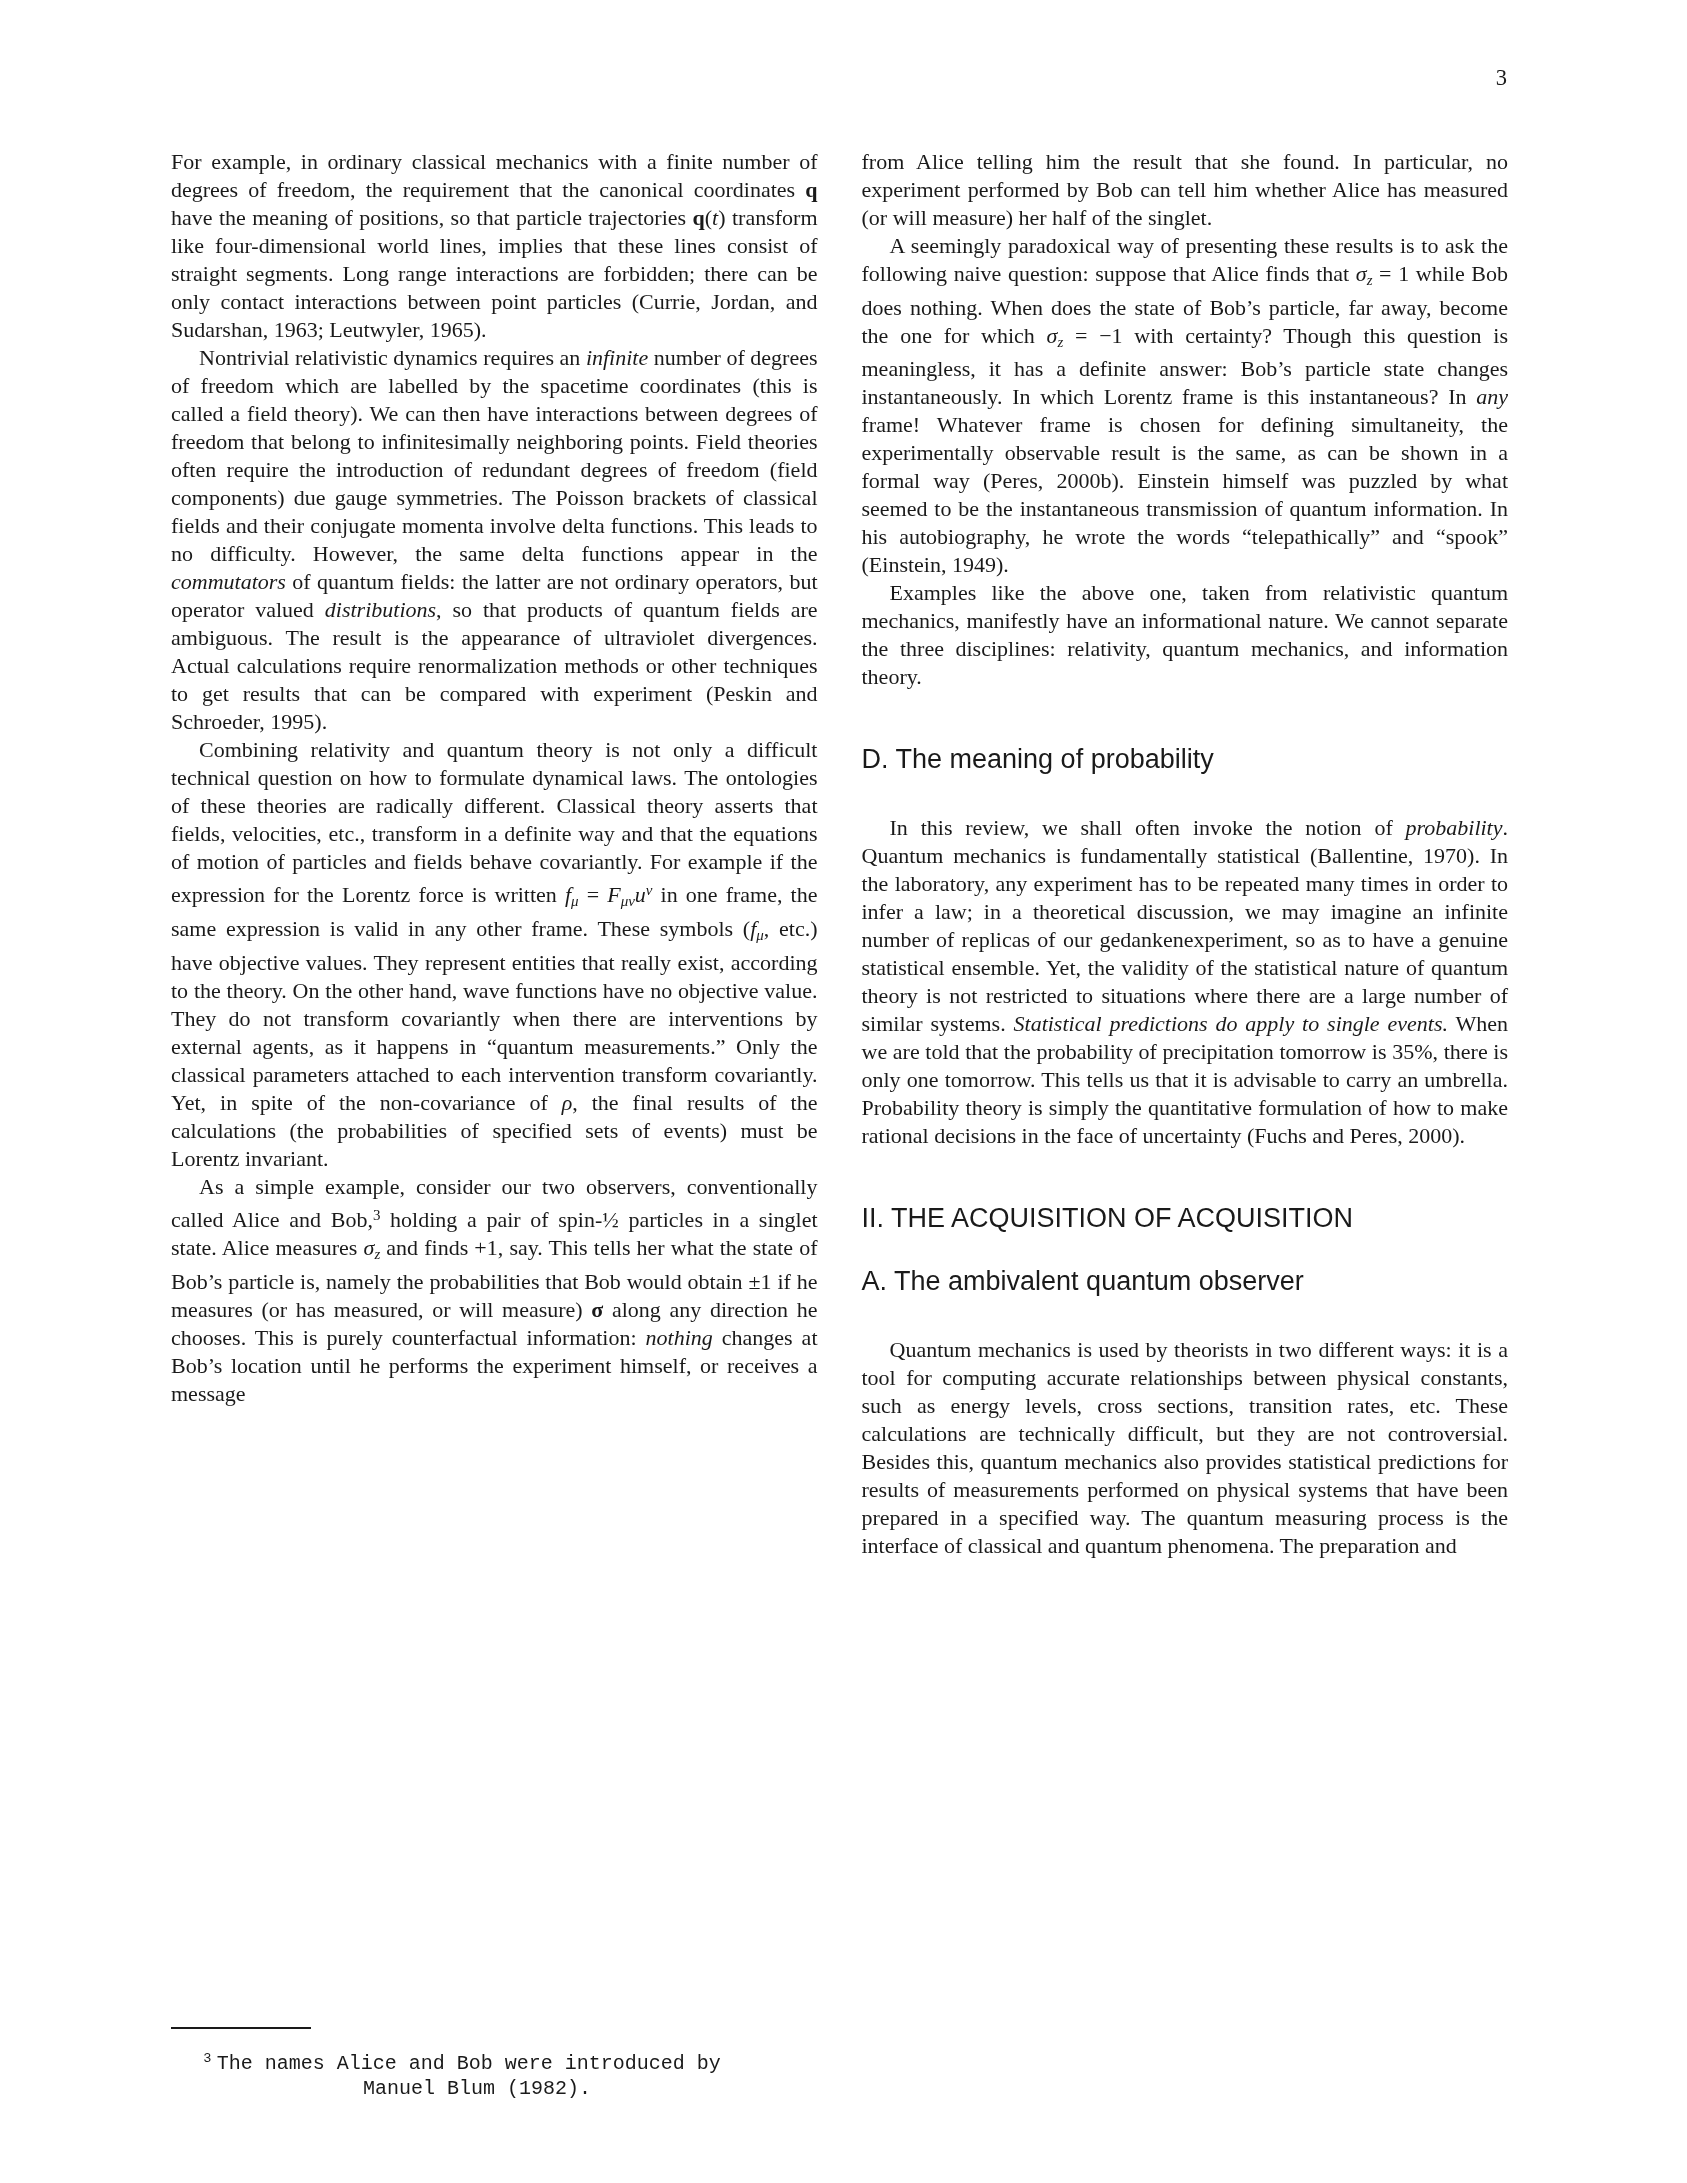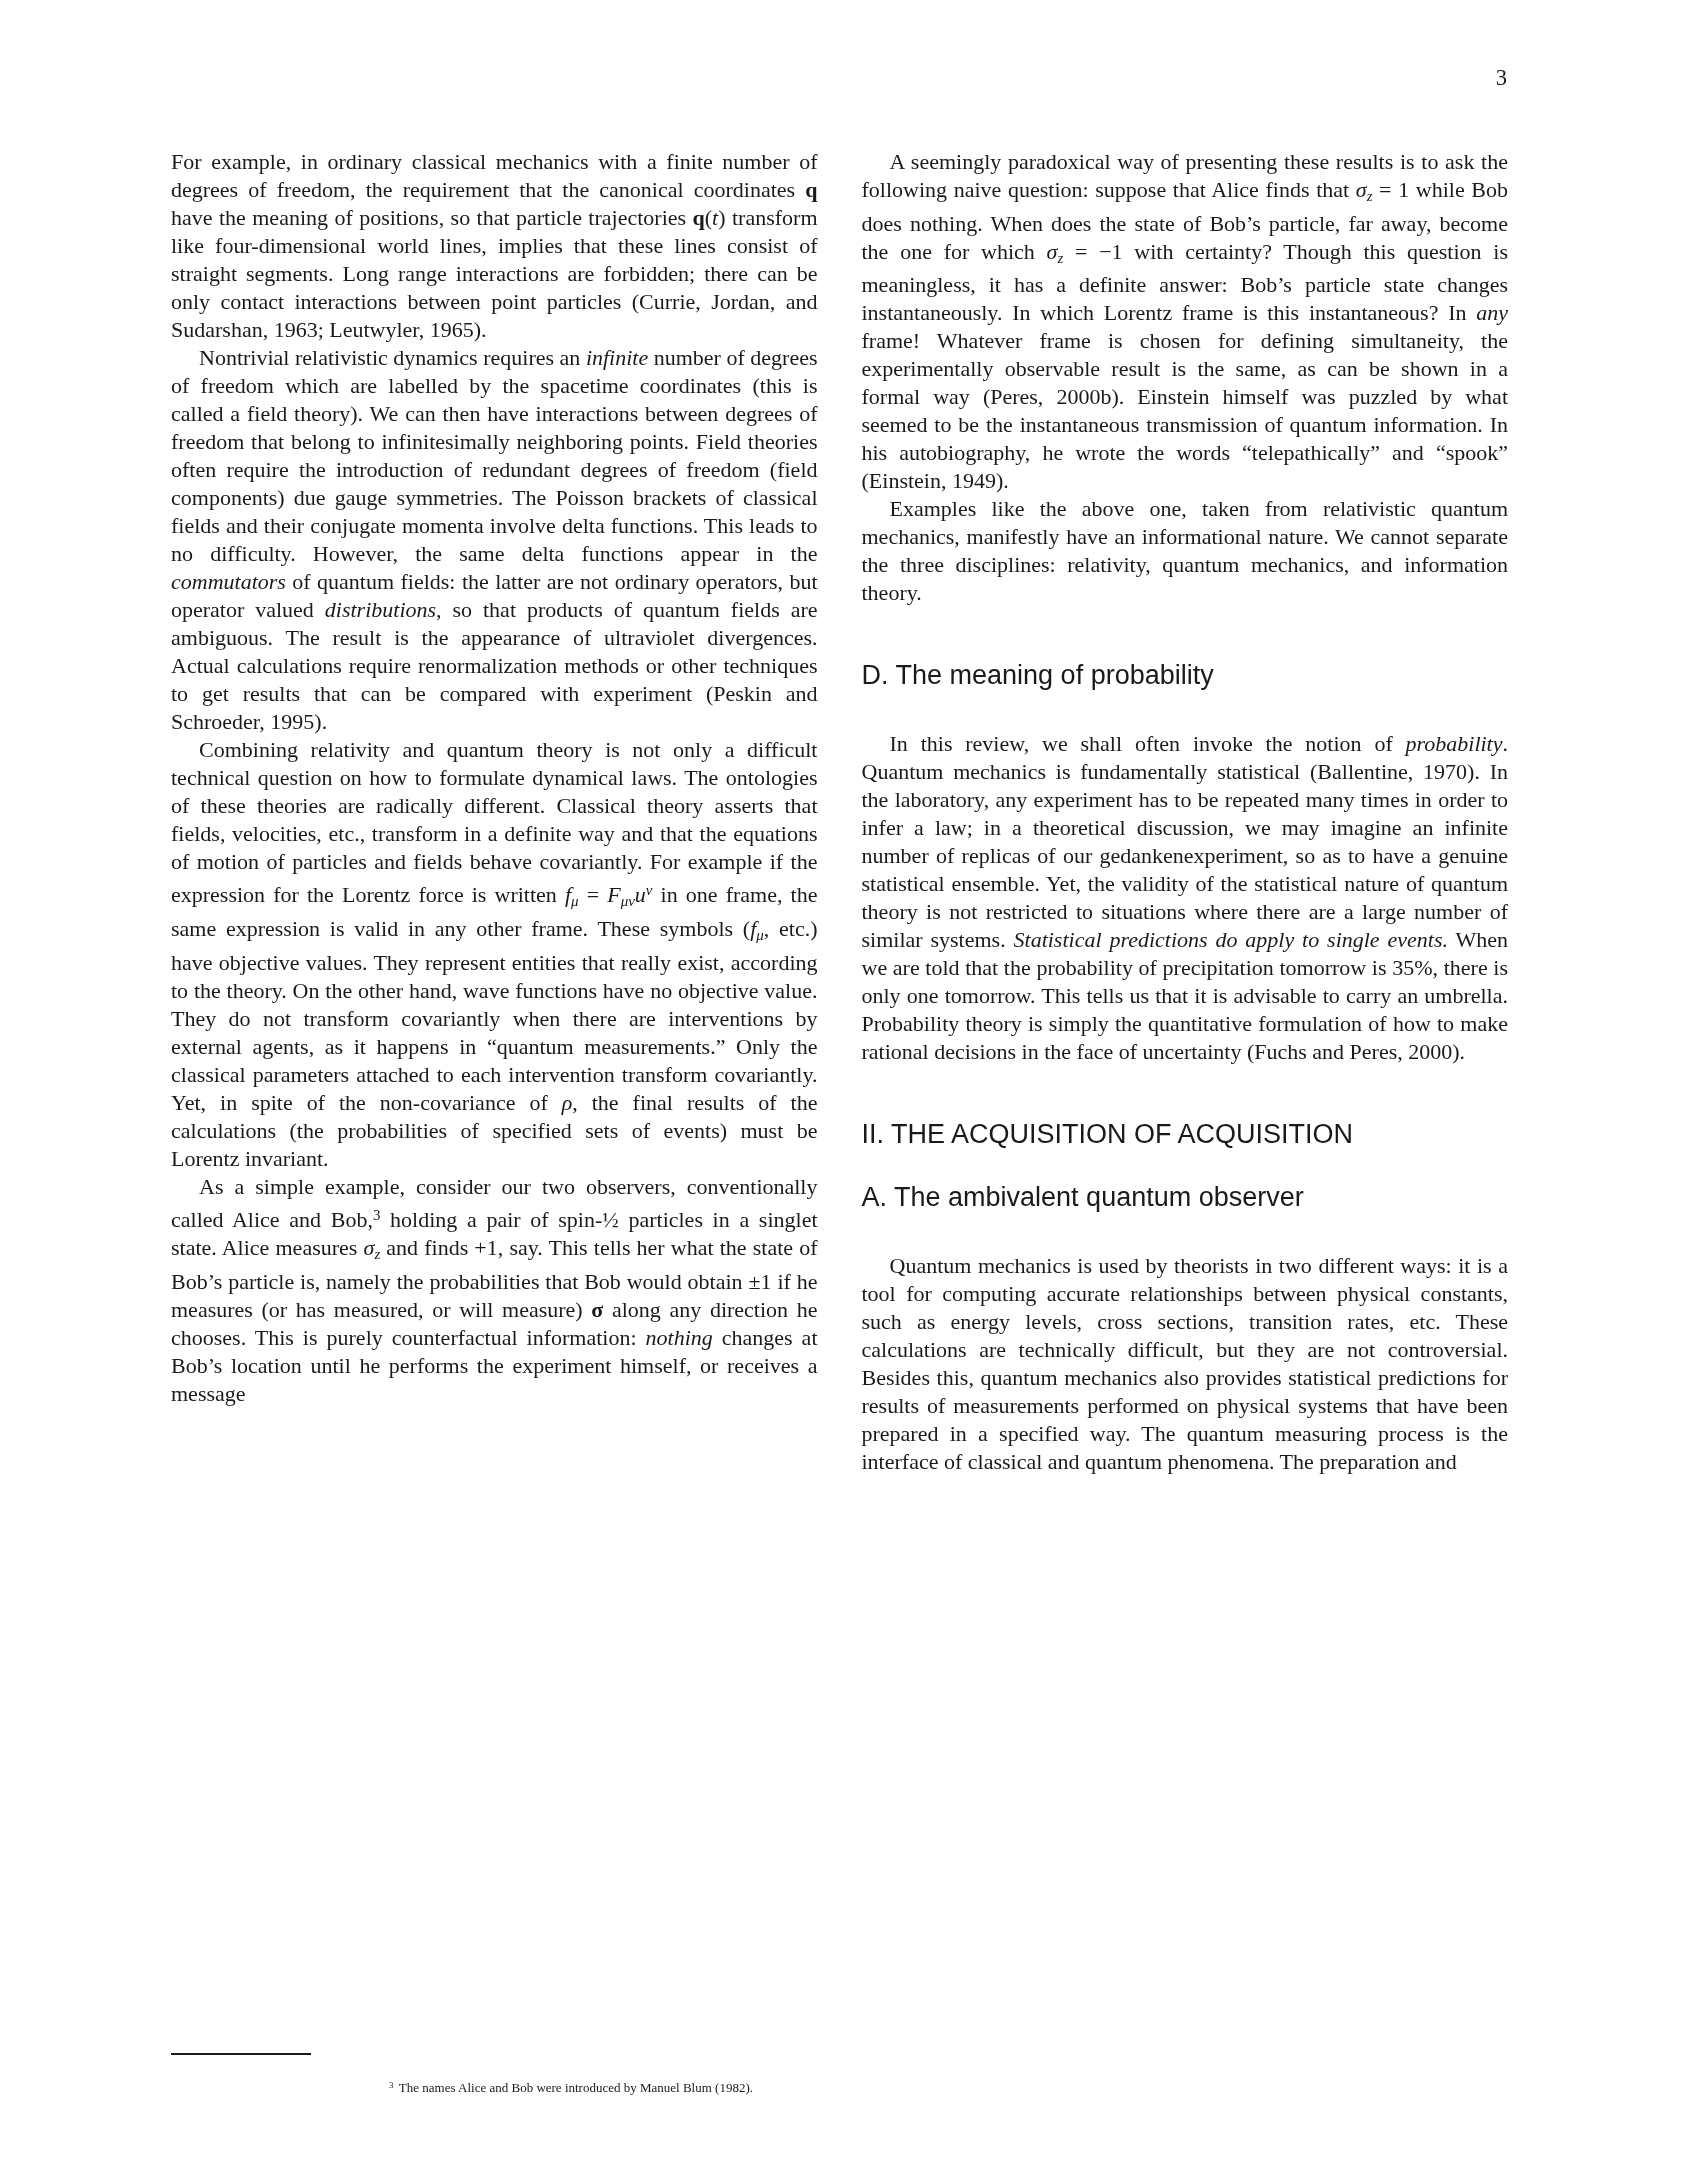--- a/index.html
+++ b/index.html
@@ -40,44 +40,46 @@
   }
   .heading.level-1 { margin-bottom:34px; }
   .heading + .heading { margin-top:4px; }
   .footnote { margin-top:auto; padding-top:13.2px; }
   .footnote-rule {
     width:140px; height:0;
     border-top:2px solid #1a1a1a;
     margin-bottom:18.5px;
   }
   p.footnote-text {
-    font-size:13px; line-height:24.5px;
+    font-size:20px; line-height:24.5px;
     max-width:582px;
     padding-left:30px; text-indent:-30px;
-    text-align:right;
+    text-align:center;
+    font-family:Liberation Mono, monospace;
   }
   p.footnote-text .seg-sup { margin-right:5.3px; }
 </style>
 </head>
 <body>
 
 <div class="page">
   <div class="page-number">3</div>
   <div class="columns">
     <div class="col" id="col-left">
         <p class="para"><span>For example, in ordinary classical mechanics with a finite number of degrees of freedom, the requirement that the canonical coordinates </span><span class="seg-b">q</span><span> have the meaning of positions, so that particle trajectories </span><span class="seg-b">q</span><span>(</span><span class="seg-i">t</span><span>) transform like four-dimensional world lines, implies that these lines consist of straight segments. Long range interactions are forbidden; there can be only contact interactions between point particles (Currie, Jordan, and Sudarshan, 1963; Leutwyler, 1965).</span></p>
         <p class="para indent"><span>Nontrivial relativistic dynamics requires an </span><span class="seg-i">infinite</span><span> number of degrees of freedom which are labelled by the spacetime coordinates (this is called a field theory). We can then have interactions between degrees of freedom that belong to infinitesimally neighboring points. Field theories often require the introduction of redundant degrees of freedom (field components) due gauge symmetries. The Poisson brackets of classical fields and their conjugate momenta involve delta functions. This leads to no difficulty. However, the same delta functions appear in the </span><span class="seg-i">commutators</span><span> of quantum fields: the latter are not ordinary operators, but operator valued </span><span class="seg-i">distributions</span><span>, so that products of quantum fields are ambiguous. The result is the appearance of ultraviolet divergences. Actual calculations require renormalization methods or other techniques to get results that can be compared with experiment (Peskin and Schroeder, 1995).</span></p>
         <p class="para indent"><span>Combining relativity and quantum theory is not only a difficult technical question on how to formulate dynamical laws. The ontologies of these theories are radically different. Classical theory asserts that fields, velocities, etc., transform in a definite way and that the equations of motion of particles and fields behave covariantly. For example if the expression for the Lorentz force is written </span><span class="seg-i">f</span><span class="seg-sub">μ</span><span> = </span><span class="seg-i">F</span><span class="seg-sub">μν</span><span class="seg-i">u</span><span class="seg-isup">ν</span><span> in one frame, the same expression is valid in any other frame. These symbols (</span><span class="seg-i">f</span><span class="seg-sub">μ</span><span>, etc.) have objective values. They represent entities that really exist, according to the theory. On the other hand, wave functions have no objective value. They do not transform covariantly when there are interventions by external agents, as it happens in “quantum measurements.” Only the classical parameters attached to each intervention transform covariantly. Yet, in spite of the non-covariance of </span><span class="seg-i">ρ</span><span>, the final results of the calculations (the probabilities of specified sets of events) must be Lorentz invariant.</span></p>
         <p class="para indent"><span>As a simple example, consider our two observers, conventionally called Alice and Bob,</span><span class="seg-sup">3</span><span> holding a pair of spin-½ particles in a singlet state. Alice measures </span><span class="seg-i">σ</span><span class="seg-sub">z</span><span> and finds +1, say. This tells her what the state of Bob’s particle is, namely the probabilities that Bob would obtain ±1 if he measures (or has measured, or will measure) </span><span class="seg-b">σ</span><span> along any direction he chooses. This is purely counterfactual information: </span><span class="seg-i">nothing</span><span> changes at Bob’s location until he performs the experiment himself, or receives a message</span></p>
         <div class="footnote">
           <div class="footnote-rule"></div>
           <p class="footnote-text"><span class="seg-sup">3</span><span>The names Alice and Bob were introduced by Manuel Blum (1982).</span></p>
         </div>
       </div>
     <div class="col" id="col-right">
+        <p class="para"><span>from Alice telling him the result that she found. In particular, no experiment performed by Bob can tell him whether Alice has measured (or will measure) her half of the singlet.</span></p>
         <p class="para indent"><span>A seemingly paradoxical way of presenting these results is to ask the following naive question: suppose that Alice finds that </span><span class="seg-i">σ</span><span class="seg-sub">z</span><span> = 1 while Bob does nothing. When does the state of Bob’s particle, far away, become the one for which </span><span class="seg-i">σ</span><span class="seg-sub">z</span><span> = −1 with certainty? Though this question is meaningless, it has a definite answer: Bob’s particle state changes instantaneously. In which Lorentz frame is this instantaneous? In </span><span class="seg-i">any</span><span> frame! Whatever frame is chosen for defining simultaneity, the experimentally observable result is the same, as can be shown in a formal way (Peres, 2000b). Einstein himself was puzzled by what seemed to be the instantaneous transmission of quantum information. In his autobiography, he wrote the words “telepathically” and “spook” (Einstein, 1949).</span></p>
         <p class="para indent"><span>Examples like the above one, taken from relativistic quantum mechanics, manifestly have an informational nature. We cannot separate the three disciplines: relativity, quantum mechanics, and information theory.</span></p>
         <div class="heading level-2">D. The meaning of probability</div>
         <p class="para indent"><span>In this review, we shall often invoke the notion of </span><span class="seg-i">probability</span><span>. Quantum mechanics is fundamentally statistical (Ballentine, 1970). In the laboratory, any experiment has to be repeated many times in order to infer a law; in a theoretical discussion, we may imagine an infinite number of replicas of our gedankenexperiment, so as to have a genuine statistical ensemble. Yet, the validity of the statistical nature of quantum theory is not restricted to situations where there are a large number of similar systems. </span><span class="seg-i">Statistical predictions do apply to single events.</span><span> When we are told that the probability of precipitation tomorrow is 35%, there is only one tomorrow. This tells us that it is advisable to carry an umbrella. Probability theory is simply the quantitative formulation of how to make rational decisions in the face of uncertainty (Fuchs and Peres, 2000).</span></p>
         <div class="heading level-1">II. THE ACQUISITION OF ACQUISITION</div>
         <div class="heading level-2">A. The ambivalent quantum observer</div>
         <p class="para indent"><span>Quantum mechanics is used by theorists in two different ways: it is a tool for computing accurate relationships between physical constants, such as energy levels, cross sections, transition rates, etc. These calculations are technically difficult, but they are not controversial. Besides this, quantum mechanics also provides statistical predictions for results of measurements performed on physical systems that have been prepared in a specified way. The quantum measuring process is the interface of classical and quantum phenomena. The preparation and</span></p>
       </div>
   </div>
 </div>

